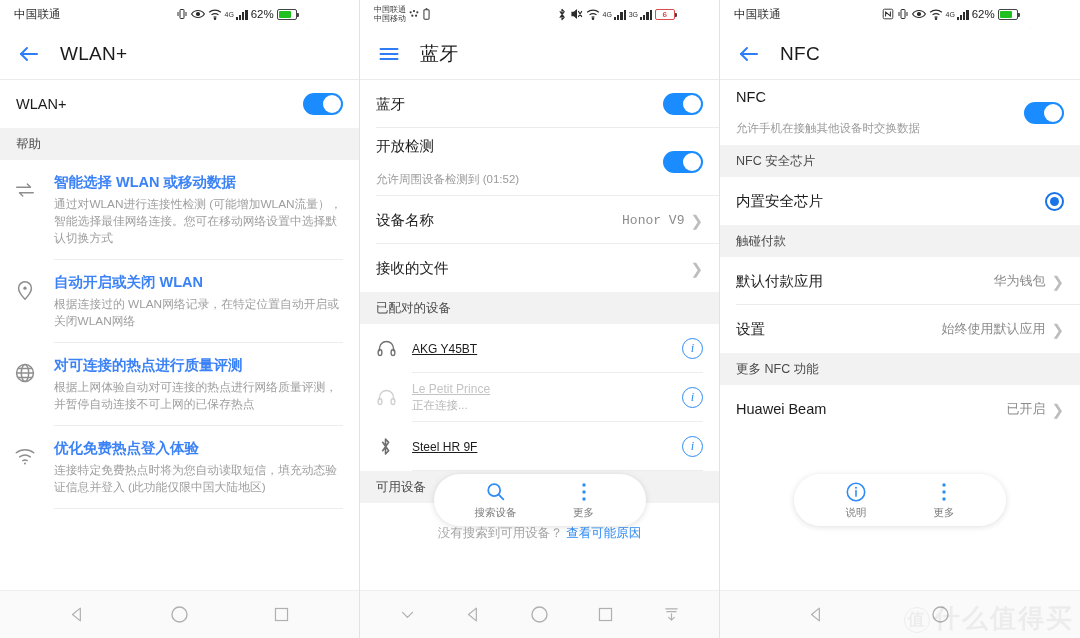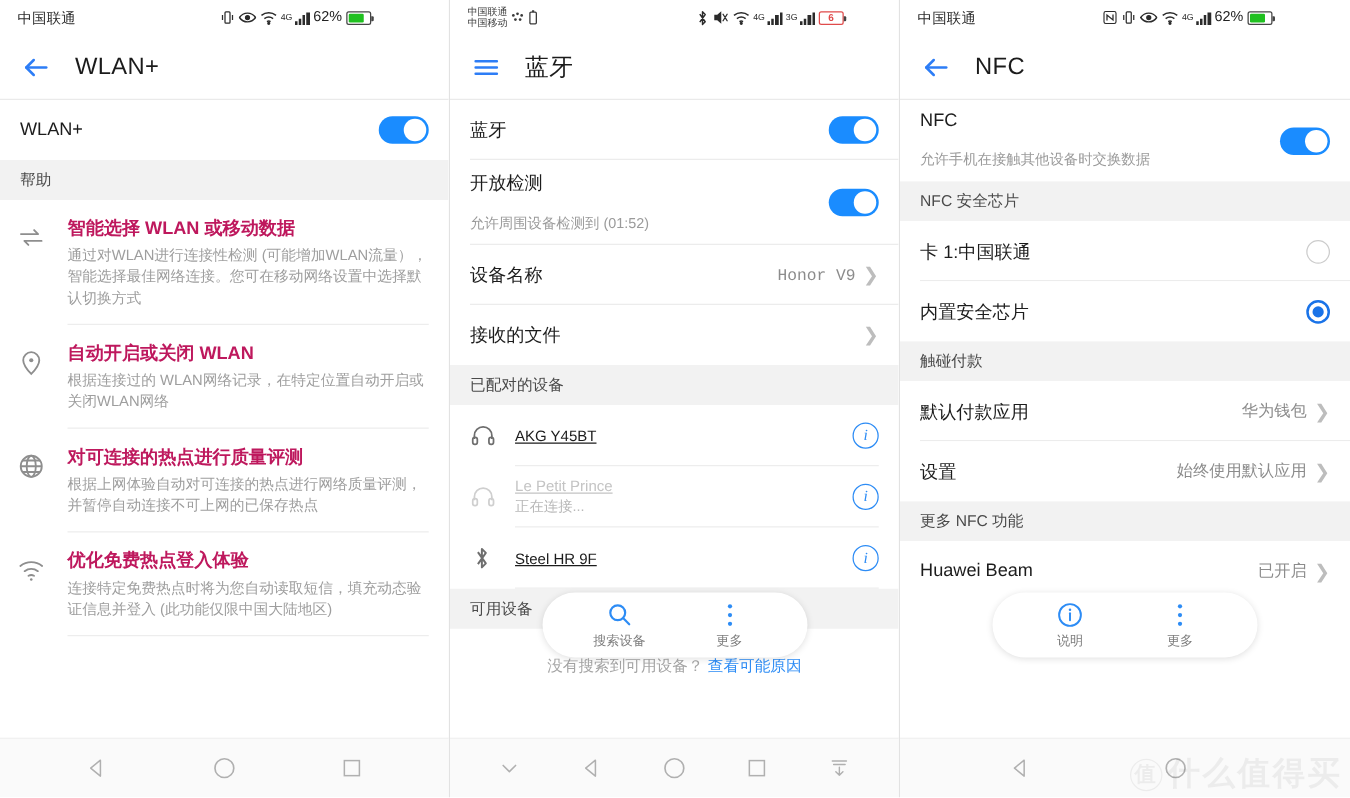--- a/index.html
+++ b/index.html
@@ -95,21 +95,21 @@
 
   .chev { color:#bdbdbd; font-size: 15px; line-height: 1; }
 
   
   .help-item { display: flex; padding: 13px 16px 13px 14px; position: relative; }
   .help-item:after {
     content:""; position:absolute; left: 54px; right: 16px; bottom: 0; height:1px; background:#ededed;
   }
   .help-item .hi-ico { width: 40px; flex:0 0 40px; display:flex; justify-content:flex-start; padding-top: 6px; color:#8e8e8e;}
   .help-item .hi-body { flex:1; }
-  .help-item .hi-title { font-size: 14.5px; color:#be185d; font-weight: bold; margin-bottom: 4px;}
+  .help-item .hi-title { font-size: 14.5px; color:#3b82f6; font-weight: bold; margin-bottom: 4px;}
   .help-item .hi-desc { font-size: 11.8px; color:#9e9e9e; line-height: 17px; }
 
   
   .dev-row { display:flex; align-items:center; padding: 0 16px; min-height: 49px; position: relative; }
   .dev-row:after { content:""; position:absolute; left: 52px; right: 16px; bottom:0; height:1px; background:#ededed; }
   .dev-row .d-ico { width: 36px; flex:0 0 36px; color:#6e6e6e; display:flex; align-items:center;}
   .dev-row.dim .d-ico { color:#cfcfcf; }
   .dev-row .d-body { flex:1; padding: 7px 0;}
   .dev-row .d-name { font-size: 12px; color:#1c1c1c;text-decoration:underline; }
   .dev-row.dim .d-name { color:#c4c4c4; }
@@ -576,26 +576,20 @@
         <div class="labels">
           <div class="t1">NFC</div>
           <div class="t2">允许手机在接触其他设备时交换数据</div>
         </div>
         <div class="switch">
             <span class="knob"></span>
           </div>
       </div>
 
       <div class="group-header">NFC 安全芯片</div>
-      <div class="row sep">
-        <div class="labels">
-            <div class="t1">卡 1:中国联通</div>
-          </div>
-        <div class="radio"></div>
-      </div>
       <div class="row">
         <div class="labels">
             <div class="t1">内置安全芯片</div>
           </div>
         <div class="radio on"></div>
       </div>
 
       <div class="group-header">触碰付款</div>
       <div class="row sep">
         <div class="labels">

